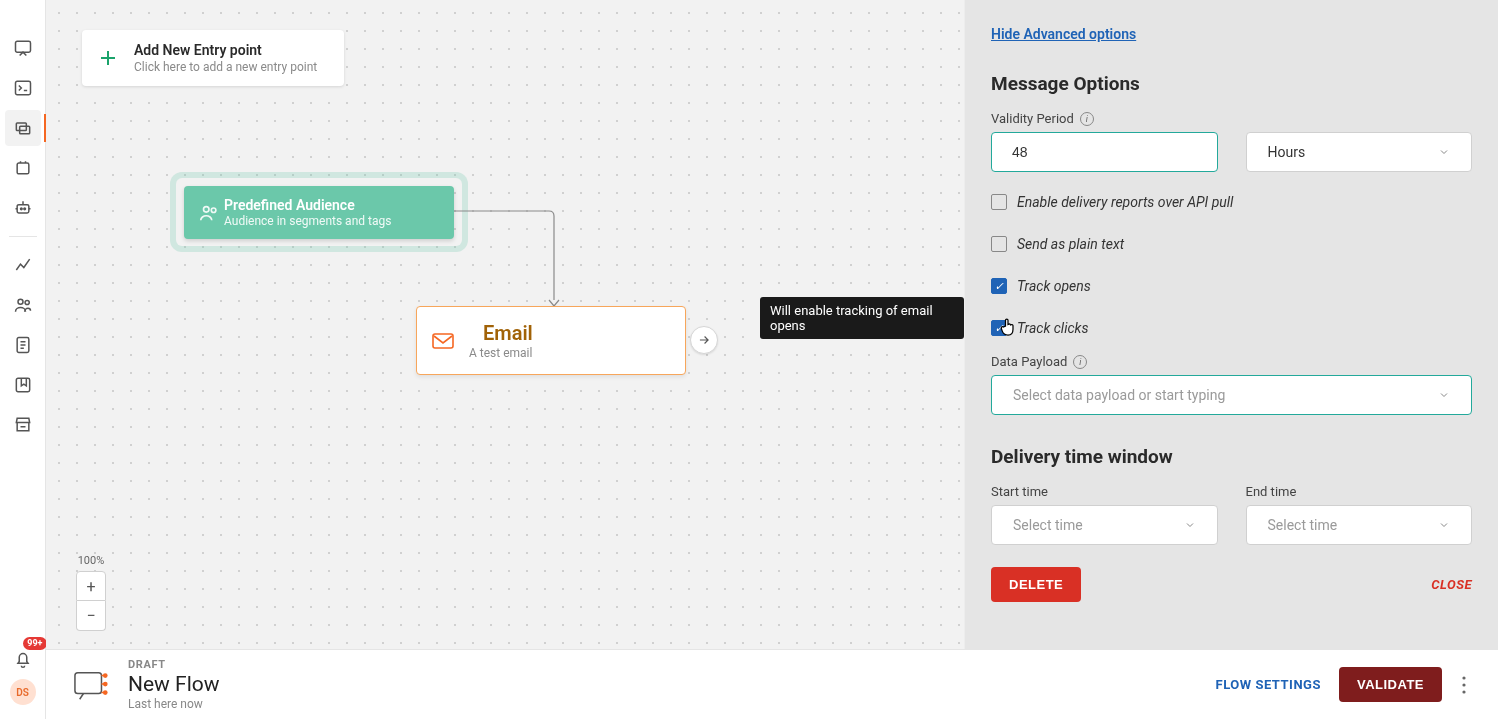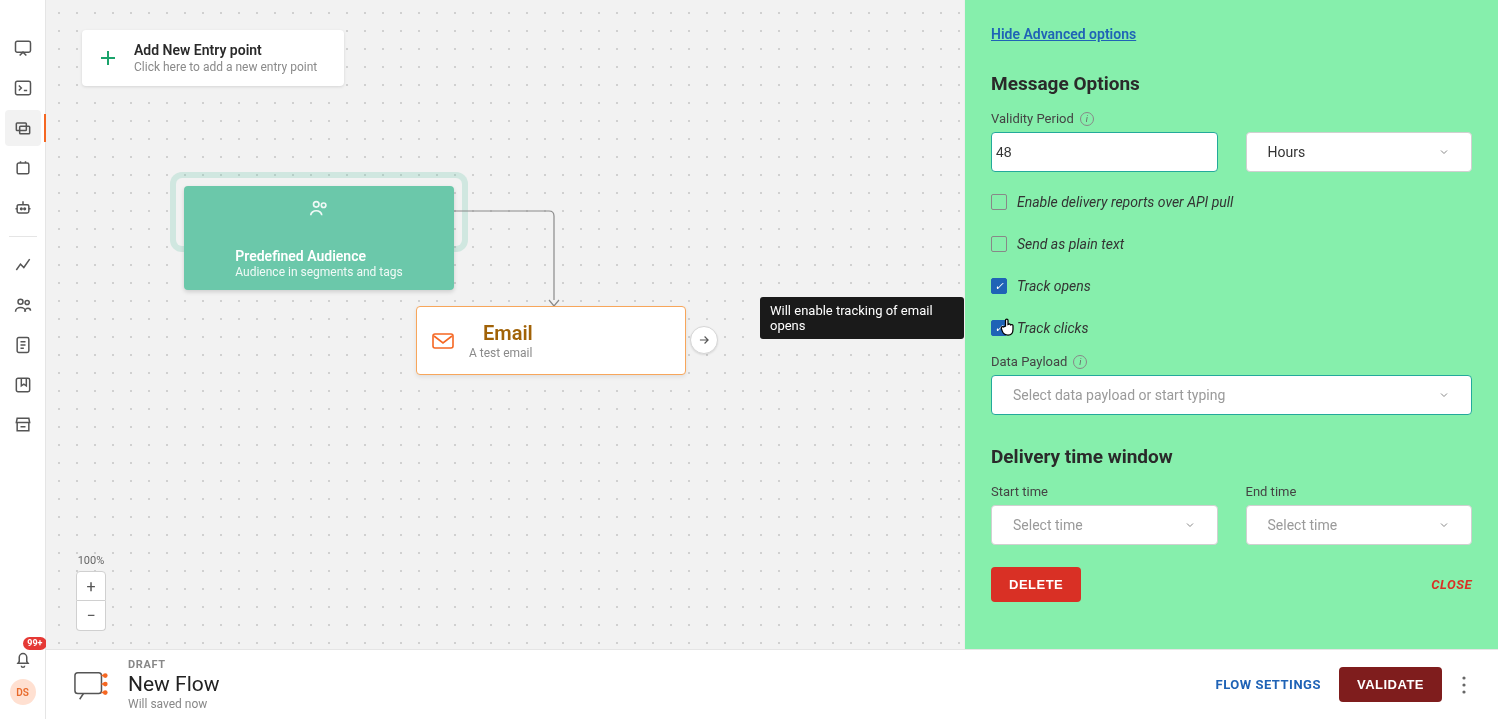--- a/index.html
+++ b/index.html
@@ -115,23 +115,22 @@
   .audience-node {
     position: absolute;
     left: 138px; top: 186px;
     width: 270px;
     background: #6bc8aa;
     border-radius: 4px;
     box-shadow: 0 2px 4px rgba(0,0,0,0.15);
     padding: 11px 14px;
     display: flex;
     align-items: center;
-    gap: 29px;
+    gap: 4px;
     color: #fff;
-    flex-direction: column;
   }
   .audience-node .icon-wrap { opacity: 0.9; flex-shrink: 0; }
   .audience-node .title { font-weight: 600; font-size: 14px; }
   .audience-node .sub { font-size: 12px; opacity: 0.9; margin-top: 1px; }
   .aud-ripple {
     position: absolute;
     left: 130px; top: 178px;
     width: 286px; height: 68px;
     border-radius: 6px;
     box-shadow: 0 0 0 6px rgba(107,200,170,0.25);
@@ -210,21 +209,21 @@
   }
   .zoom-ctrl .btn.top { border-radius: 4px 4px 0 0; }
   .zoom-ctrl .btn.bot { border-top: none; border-radius: 0 0 4px 4px; }
 
   
   .side-panel {
     position: absolute;
     right: 0; top: 0;
     width: 534px;
     height: 649px;
-    background: #86efac;
+    background: #e5e5e5;
     border-left: 1px solid #ededed;
     padding: 26px 26px 18px 26px;
     overflow-y: auto;
   }
   .side-panel .adv-link {
     color: #1f63b6;
     font-weight: 600;
     text-decoration: underline;
     font-size: 14px;
   }
@@ -249,21 +248,21 @@
     display: inline-flex; align-items: center; justify-content: center;
     font-size: 9px; color: #666;
     font-style: italic;
   }
   .row { display: flex; gap: 28px; margin-bottom: 22px;}
   .col { flex: 1; display: flex; flex-direction: column; }
   .input {
     height: 40px;
     border: 1px solid #d0d0d0;
     border-radius: 4px;
-    padding: 0 4px;
+    padding: 0 20px;
     font-size: 14px;
     color: #333;
     background: #fff;
   }
   .input.teal-focus { border-color: #23a99b; }
   .select {
     height: 40px;
     border: 1px solid #d0d0d0;
     border-radius: 4px;
     padding: 0 21px;
@@ -596,21 +595,21 @@
       <path d="M12 28l-4 6"></path>
       <circle cx="35" cy="9" r="2.5" fill="#f56722" stroke="none"></circle>
       <circle cx="35" cy="18" r="2.5" fill="#f56722" stroke="none"></circle>
       <circle cx="35" cy="27" r="2.5" fill="#f56722" stroke="none"></circle>
       <path d="M31 9h3M31 18h3M31 27h3" stroke="#f56722"></path>
     </svg>
   </span>
   <div>
     <div class="status">DRAFT</div>
     <div class="flow-title">New Flow</div>
-    <div class="flow-sub">Will saved now</div>
+    <div class="flow-sub">Last here now</div>
   </div>
   <div class="spacer"></div>
   <span class="btn-flow-settings">FLOW SETTINGS</span>
   <button class="btn-validate">VALIDATE</button>
   <span class="more-btn">
     <svg width="4" height="18" viewBox="0 0 4 18" fill="currentColor">
         <circle cx="2" cy="2" r="1.6"></circle>
         <circle cx="2" cy="9" r="1.6"></circle>
         <circle cx="2" cy="16" r="1.6"></circle>
       </svg>

